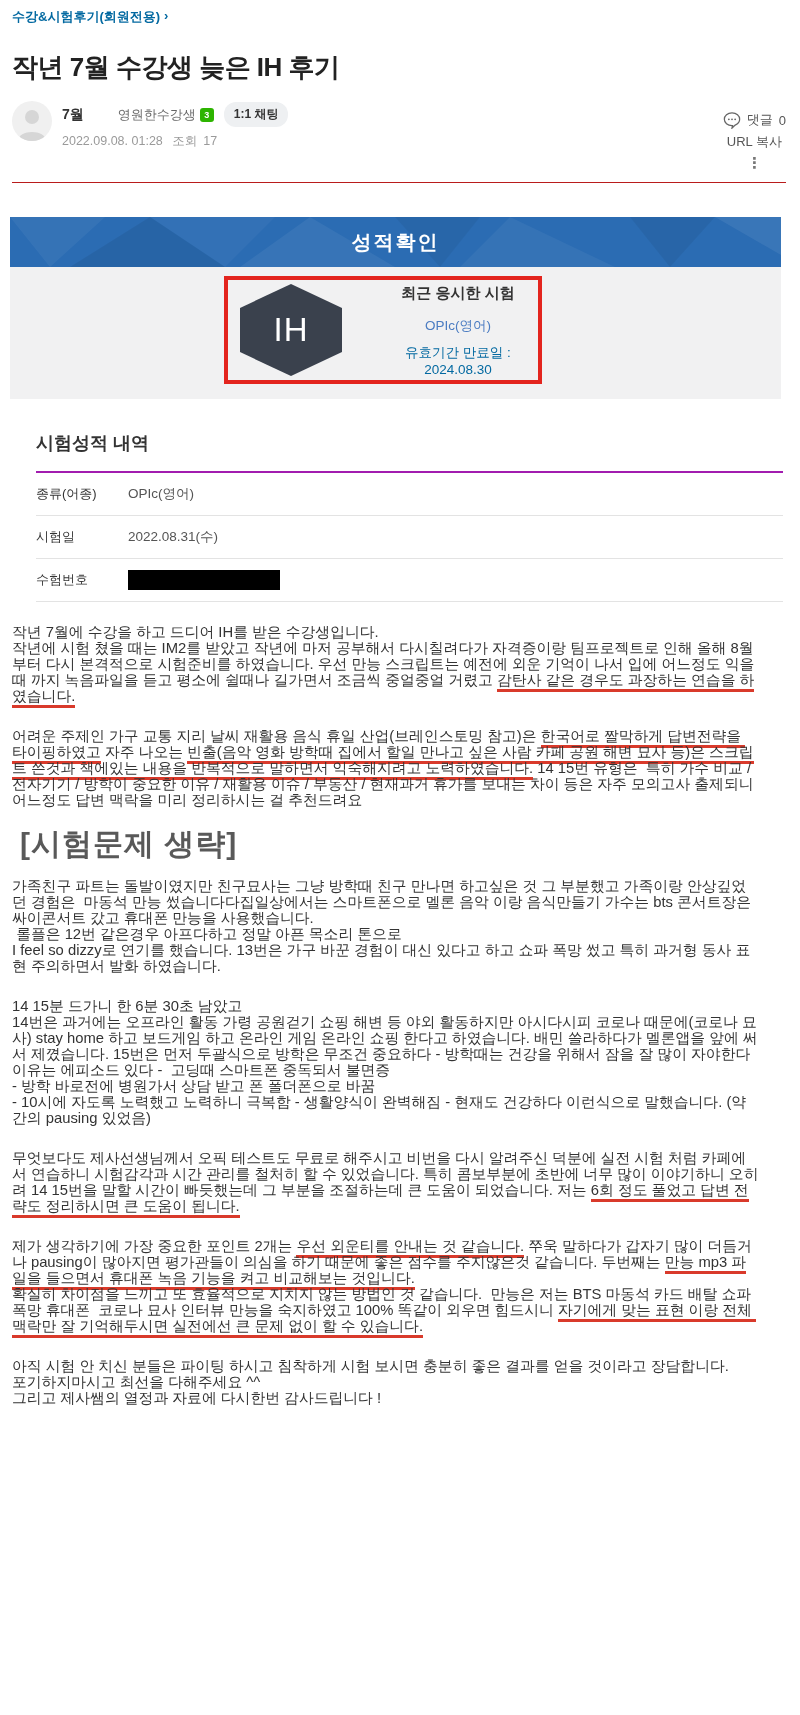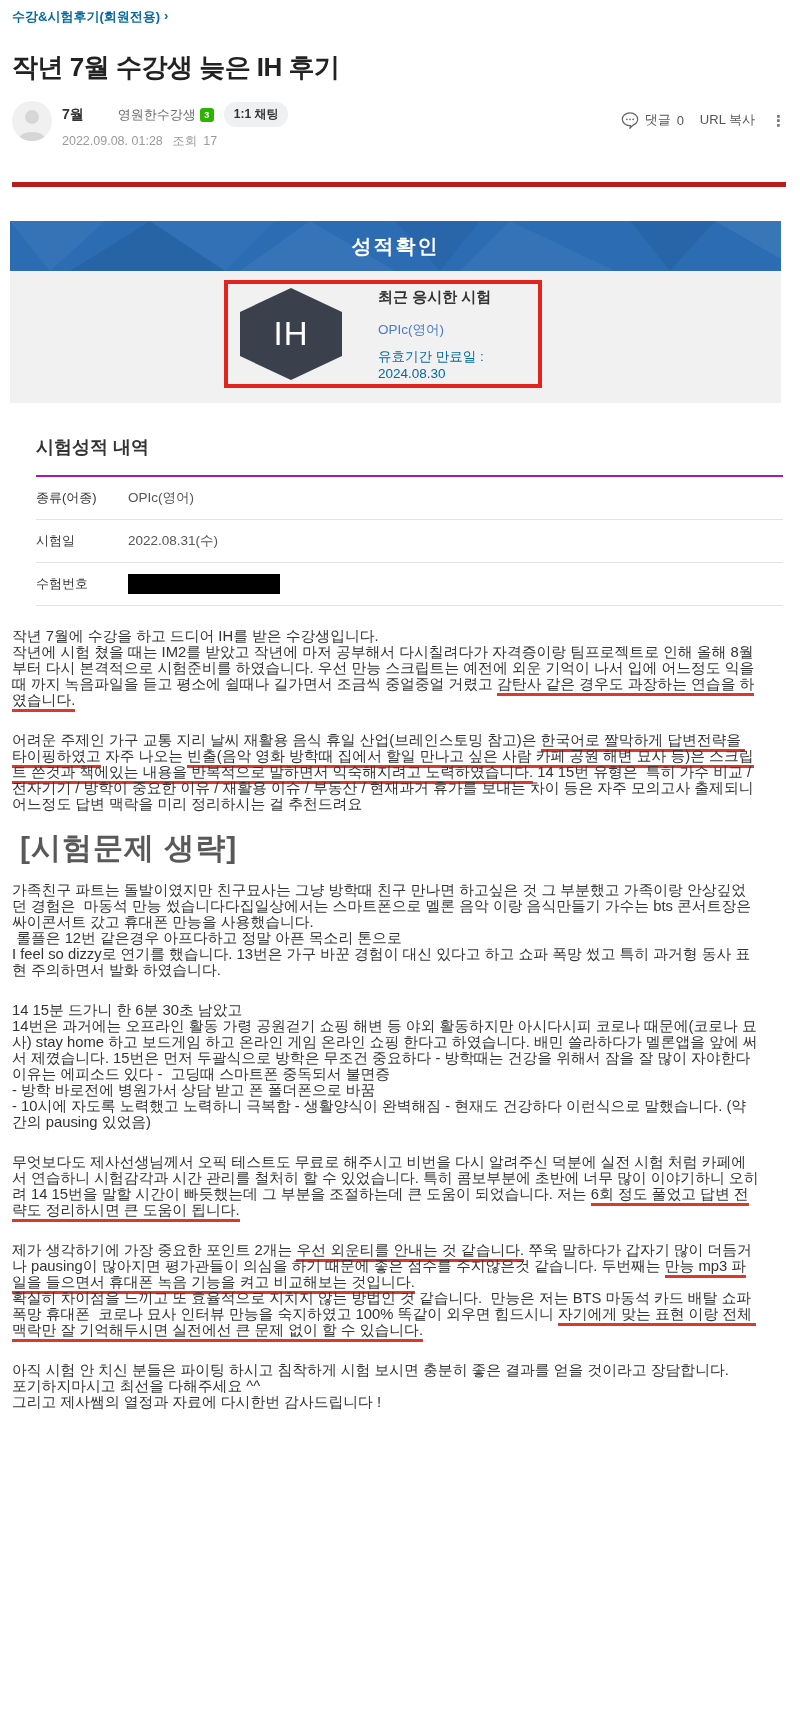--- a/index.html
+++ b/index.html
@@ -9,44 +9,44 @@
     font-family:"Liberation Sans","DejaVu Sans",sans-serif;
     color:#333;
   }
   .page { padding:8px 14px 30px 12px; }
 
   
   .breadcrumb { font-size:13px; font-weight:bold; color:#0369a1; display:flex; gap:4px; cursor:pointer; }
   .breadcrumb .arrow { font-size:13px; font-weight:bold; }
   .post-title { font-size:26px; font-weight:bold; color:#222; margin:24px 0 16px; letter-spacing:-0.5px; }
 
-  .author-row { display:flex; align-items:flex-start; gap:10px; padding-bottom:32px; border-bottom:5px solid #b91c1c; }
+  .author-row { display:flex; align-items:flex-start; gap:10px; padding-bottom:12px; border-bottom:1px solid #b91c1c; }
   .avatar { width:40px; height:40px; border-radius:50%; background:#f0f0f0; overflow:hidden; flex:0 0 auto; cursor:pointer; }
   .author-info { padding-top:1px; }
   .name-row { display:flex; align-items:center; }
   .author-name { font-size:14px; font-weight:bold; color:#333; cursor:pointer; }
   .author-grade { font-size:13px; color:#666; margin-left:34px; }
   .grade-badge { display:inline-block; width:14px; height:14px; line-height:14px; text-align:center; background:#2db400; color:#fff; font-size:9px; font-weight:bold; border-radius:3px; margin-left:4px; vertical-align:2px; }
   .chat-btn { margin-left:10px; background:#eef0f2; color:#333; font-size:12px; font-weight:bold; border:none; border-radius:12px; padding:4px 10px; cursor:pointer; }
   .date-row { margin-top:6px; font-size:12.5px; color:#9a9a9a; }
   .date-row span { margin-right:6px; }
-  .header-meta { margin-left:auto; display:flex; align-items:center; gap:16px; padding-top:10px; font-size:13px; color:#555; }
+  .header-meta { margin-left:auto; display:flex; align-items:center; gap:4px; padding-top:10px; font-size:13px; color:#555;flex-direction:column; }
   .comment-link { display:flex; align-items:center; gap:6px; cursor:pointer; }
   .url-copy { cursor:pointer; }
   .more-btn { cursor:pointer; color:#777; font-size:15px; font-weight:bold; letter-spacing:0; line-height:1; }
 
   
   .score-image { margin:34px 0 0 -2px; width:771px; }
   .banner { position:relative; height:50px; background:#2b6cb3; overflow:hidden; display:flex; align-items:center; justify-content:center; }
   .banner svg { position:absolute; left:0; top:0; }
   .banner-title { position:relative; color:#fff; font-size:20px; font-weight:bold; letter-spacing:2px; }
   .score-panel { position:relative; height:132px; background:#f1f1f2; }
   .score-card { position:absolute; left:214px; top:9px; width:318px; height:108px; border:4px solid #e3241e; display:flex; align-items:center; padding-left:12px; }
   .hexagon { width:102px; height:92px; background:#3a414d; clip-path:polygon(50% 0,100% 26%,100% 74%,50% 100%,0 74%,0 26%); display:flex; align-items:center; justify-content:center; color:#fff; font-size:33px; letter-spacing:1px; flex:0 0 auto; }
-  .score-text { margin-left:36px; }
+  .score-text { margin-left:36px;text-align:center; }
   .recent-label { font-size:15px; font-weight:bold; color:#333; margin-bottom:14px; }
   .test-name { font-size:13.5px; color:#4b7cc2; margin-bottom:9px; }
   .expiry { font-size:13.5px; color:#0369a1; }
 
   
   .table-section { margin:32px 0 0 24px; width:747px; }
   .table-title { font-size:18px; font-weight:bold; color:#333; margin-bottom:16px; }
   .score-table { border-top:2px solid #a21caf; }
   .trow { display:flex; align-items:center; height:43px; border-bottom:1px solid #e3e3e3; }
   .tlabel { width:92px; font-size:13px; color:#333; }

